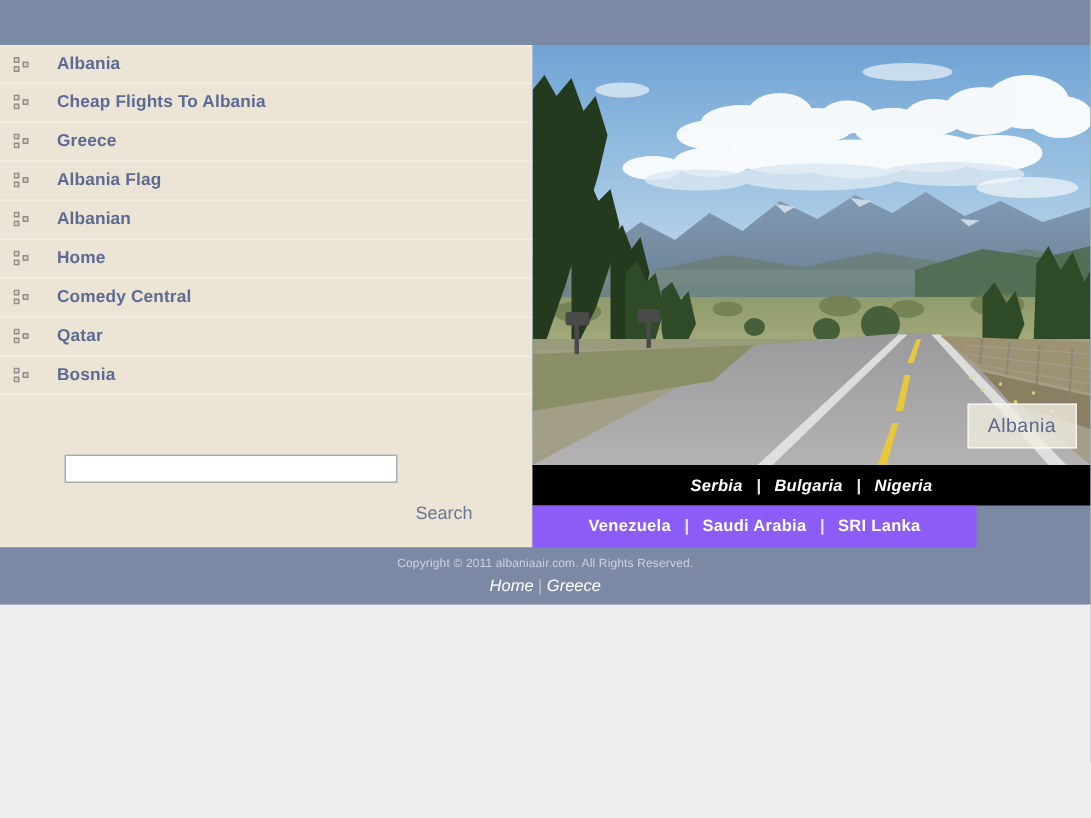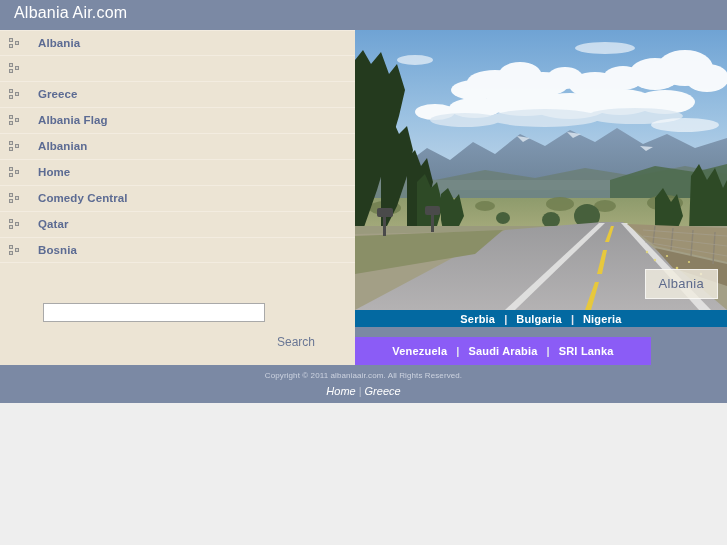--- a/index.html
+++ b/index.html
@@ -146,22 +146,23 @@
     letter-spacing: 0.3px;
     white-space: nowrap;
   }
 
   
   #related-1 {
     position: absolute;
     left: 355px;
     top: 310px;
     width: 372px;
-    height: 17px;
-    background: #0369a1;
+    height: 27px;
+    background: #000000;
+    font-style: italic;
   }
   #related-2 {
     position: absolute;
     left: 355px;
     top: 337px;
     width: 296px;
     height: 28px;
     background: #8b5cf6;
   }
   .related-inner {
@@ -224,23 +225,20 @@
   #footer-nav .fnav-sep {
     color: #b6bdcd;
     margin: 0 3px;
   }
 </style>
 </head>
 <body>
 
 <div id="page">
 
-  <div id="header">
-    <div id="site-title">Albania Air.com</div>
-  </div>
 
   <div id="left-col">
     <div id="link-list">
         <div class="link-row">
           <svg viewBox="0 0 11 10" class="bullet-icon">
             <rect x="0" y="0" width="4" height="4" fill="#8f8f8f"></rect>
             <rect x="1" y="1" width="2" height="2" fill="#d8d3c6"></rect>
             <rect x="0" y="6" width="4" height="4" fill="#8f8f8f"></rect>
             <rect x="1" y="7" width="2" height="2" fill="#d8d3c6"></rect>
             <rect x="6" y="3" width="4" height="4" fill="#8f8f8f"></rect>
@@ -250,20 +248,21 @@
         </div>
         <div class="link-row">
           <svg viewBox="0 0 11 10" class="bullet-icon">
             <rect x="0" y="0" width="4" height="4" fill="#8f8f8f"></rect>
             <rect x="1" y="1" width="2" height="2" fill="#d8d3c6"></rect>
             <rect x="0" y="6" width="4" height="4" fill="#8f8f8f"></rect>
             <rect x="1" y="7" width="2" height="2" fill="#d8d3c6"></rect>
             <rect x="6" y="3" width="4" height="4" fill="#8f8f8f"></rect>
             <rect x="7" y="4" width="2" height="2" fill="#d8d3c6"></rect>
           </svg>
+          <span class="link-label">Cheap Flights To Albania</span>
         </div>
         <div class="link-row">
           <svg viewBox="0 0 11 10" class="bullet-icon">
             <rect x="0" y="0" width="4" height="4" fill="#8f8f8f"></rect>
             <rect x="1" y="1" width="2" height="2" fill="#d8d3c6"></rect>
             <rect x="0" y="6" width="4" height="4" fill="#8f8f8f"></rect>
             <rect x="1" y="7" width="2" height="2" fill="#d8d3c6"></rect>
             <rect x="6" y="3" width="4" height="4" fill="#8f8f8f"></rect>
             <rect x="7" y="4" width="2" height="2" fill="#d8d3c6"></rect>
           </svg>

